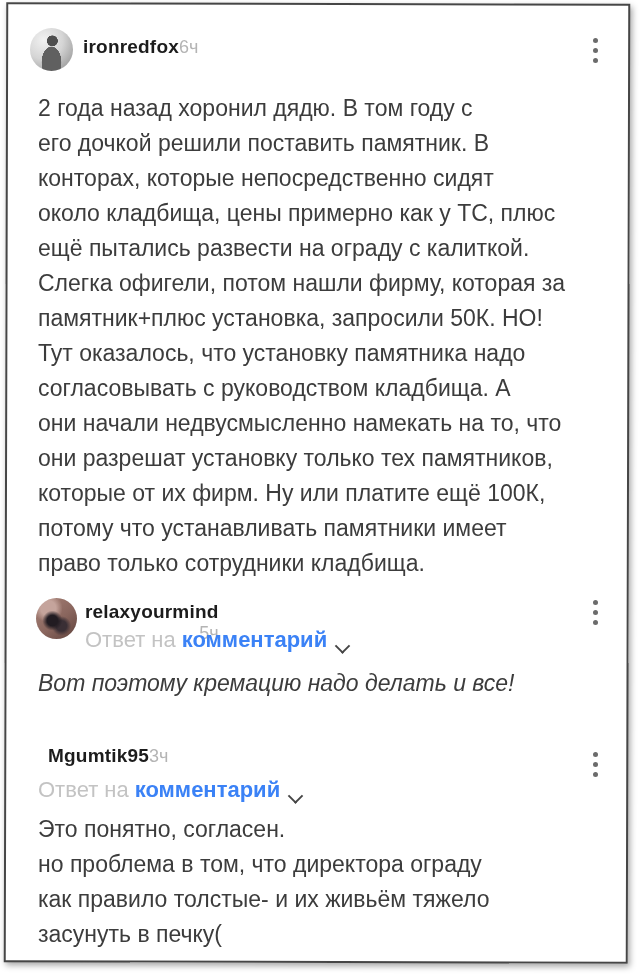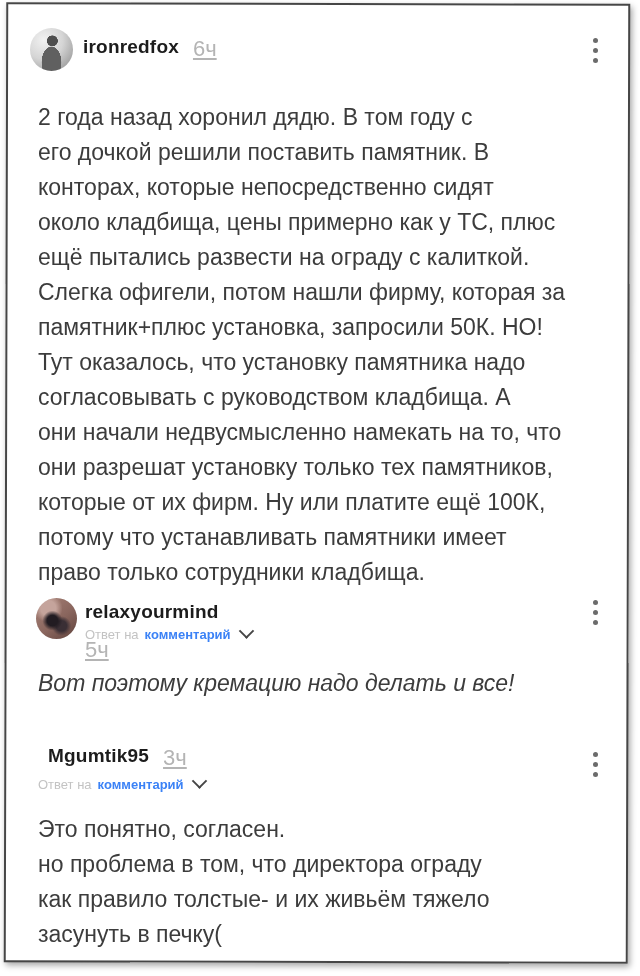--- a/index.html
+++ b/index.html
@@ -28,45 +28,45 @@
       radial-gradient(circle at 32% 28%, #f1f1f1, #d5d5d5 45%, #a3a3a3 80%, #8b8b8b);
   }
   #avatar2 {
     left: 36px; top: 598px; width: 41px; height: 41px;
     background:
       radial-gradient(circle at 40% 55%, #221c22 0 16%, rgba(0,0,0,0) 30%),
       radial-gradient(circle at 62% 68%, #3a2f35 0 14%, rgba(0,0,0,0) 26%),
       radial-gradient(circle at 30% 25%, #c5a49c 0 18%, rgba(0,0,0,0) 34%),
       linear-gradient(140deg, #a98378, #8a665e 55%, #5f423c);
   }
-  .hdr { position: absolute; display: flex; align-items: flex-start; gap: 14px; white-space: nowrap; }
+  .hdr { position: absolute; display: flex; align-items: flex-end; gap: 0; white-space: nowrap; }
   #hdr1 { left: 83px; top: 36px; }
   #hdr2 { left: 85px; top: 601px; flex-direction: column; }
   #hdr3 { left: 48px; top: 745px; }
   .username { font-weight: 700; font-size: 19px; color: #1c1c1c; cursor: pointer; letter-spacing: 0.2px; }
-  .time { font-size: 22px; color: #b4b4b4; text-decoration: underline; }
-  .reply { position: absolute; display: flex; align-items: flex-start; font-size: 13px; color: #c3c3c3; white-space: nowrap; cursor: pointer; }
+  .time { font-size: 18px; color: #b4b4b4; }
+  .reply { position: absolute; display: flex; align-items: flex-end; font-size: 22px; color: #c3c3c3; white-space: nowrap; cursor: pointer; }
   #reply2 { left: 85px; top: 627px; }
   #reply3 { left: 38px; top: 777px; }
   .reply-target { color: #3b82f6; font-weight: 700; margin-left: 6px; }
   .chev {
     width: 9px; height: 9px;
     border-right: 2px solid #454545; border-bottom: 2px solid #454545;
     transform: rotate(45deg) translate(-1px,-1px);
     margin-left: 10px;
   }
   .kebab { position: absolute; left: 591px; display: flex; flex-direction: column; gap: 5px; cursor: pointer; padding: 2px; }
   #kebab1 { top: 36px; } #kebab2 { top: 598px; } #kebab3 { top: 750px; }
   .dot { width: 5px; height: 5px; border-radius: 50%; background: #6b6b6b; }
   .body-text {
     position: absolute; left: 38px; width: 588px;
     font-size: 23px; line-height: 35px; color: #3c3c3c;
     white-space: pre-line;
   }
-  #body1 { top: 100px; }
+  #body1 { top: 91px; }
   #body2 { top: 666px; font-style: italic; }
   #body3 { top: 812px; }
 </style>
 </head>
 <body>
 
 <div class="frame"></div>
 
 <div>
   <div class="avatar" id="avatar1"></div>

